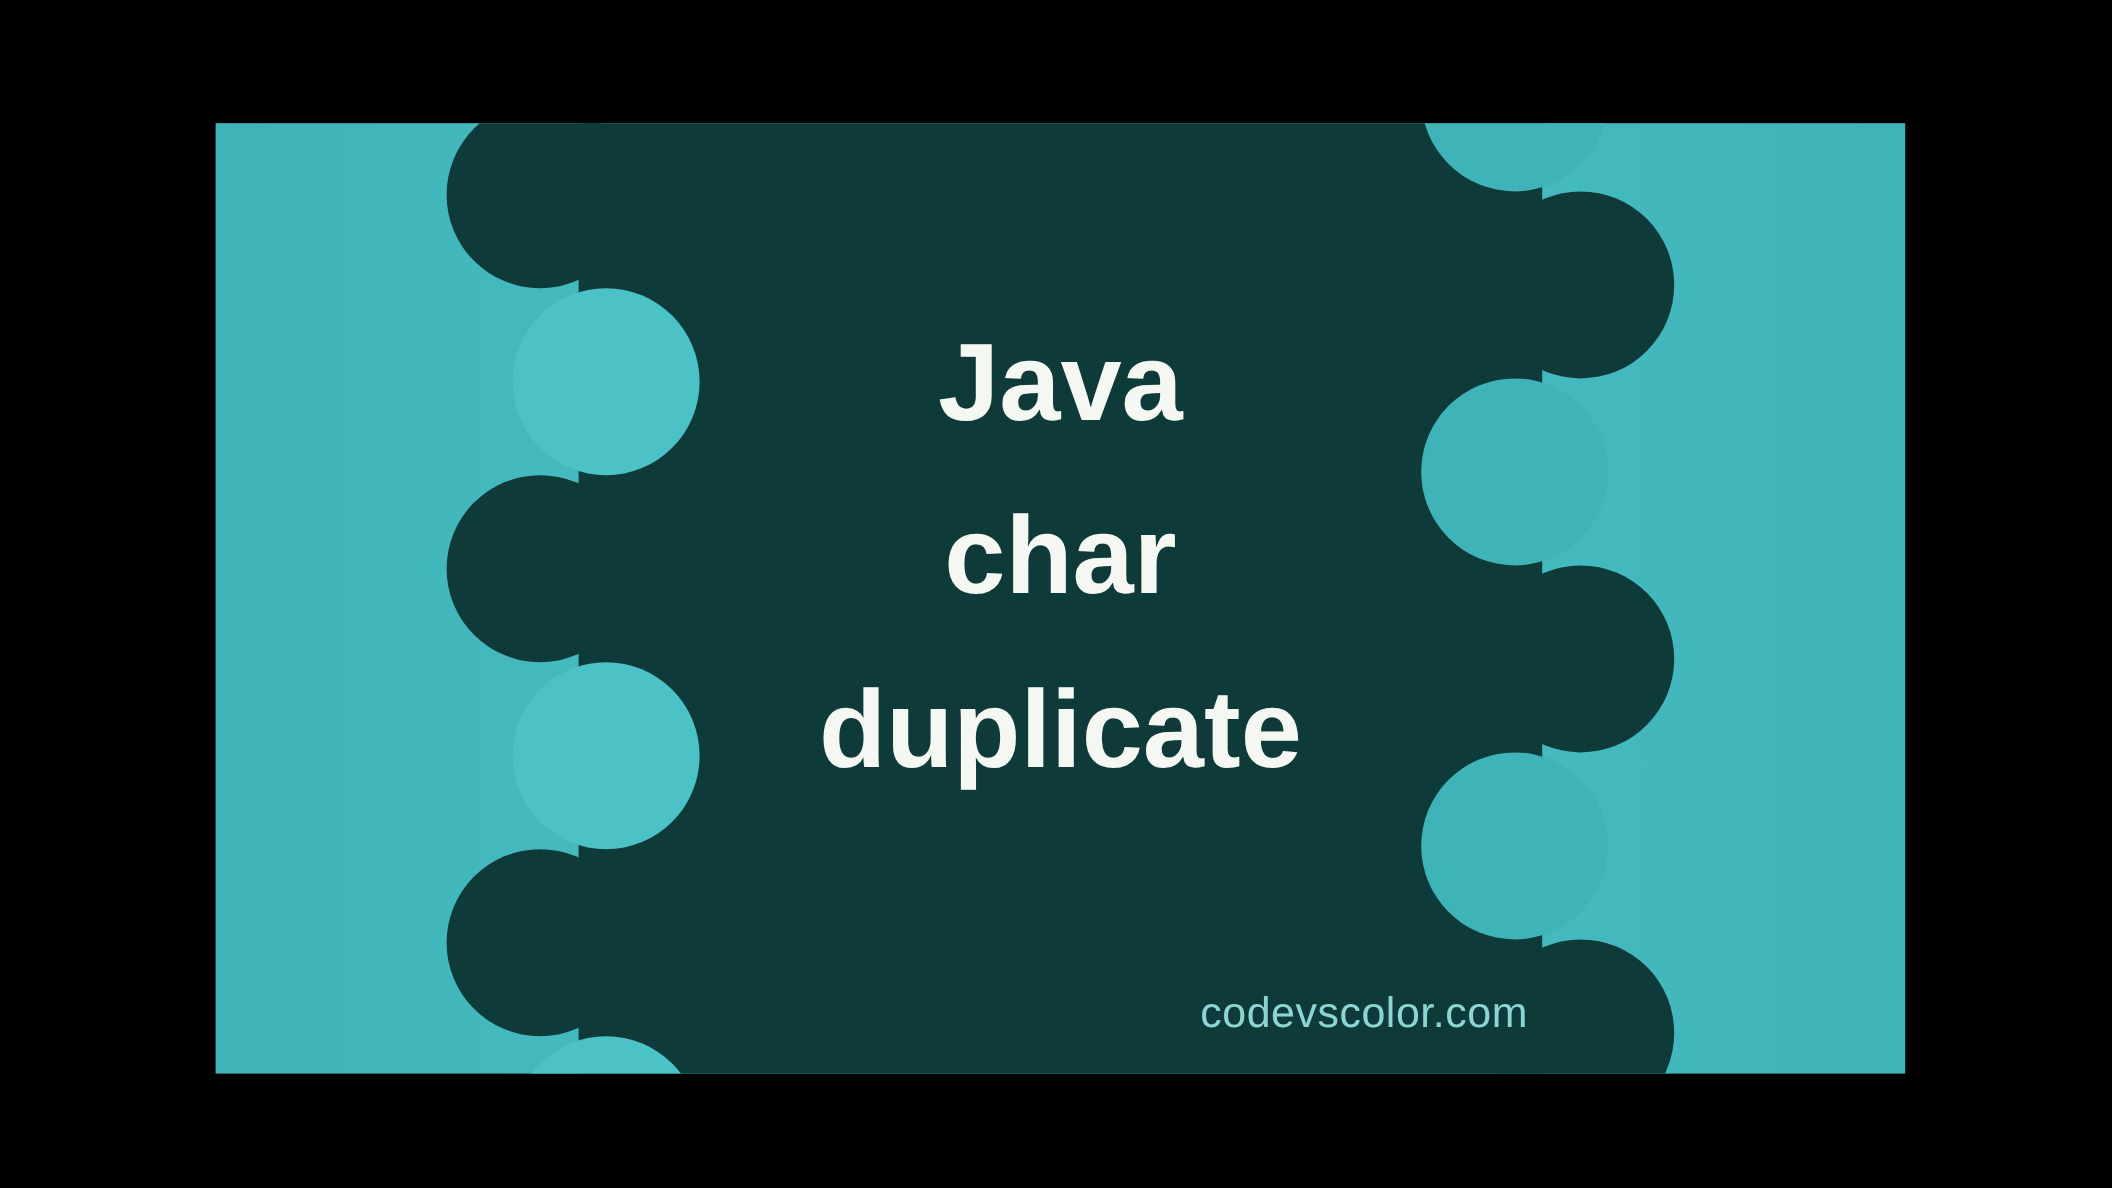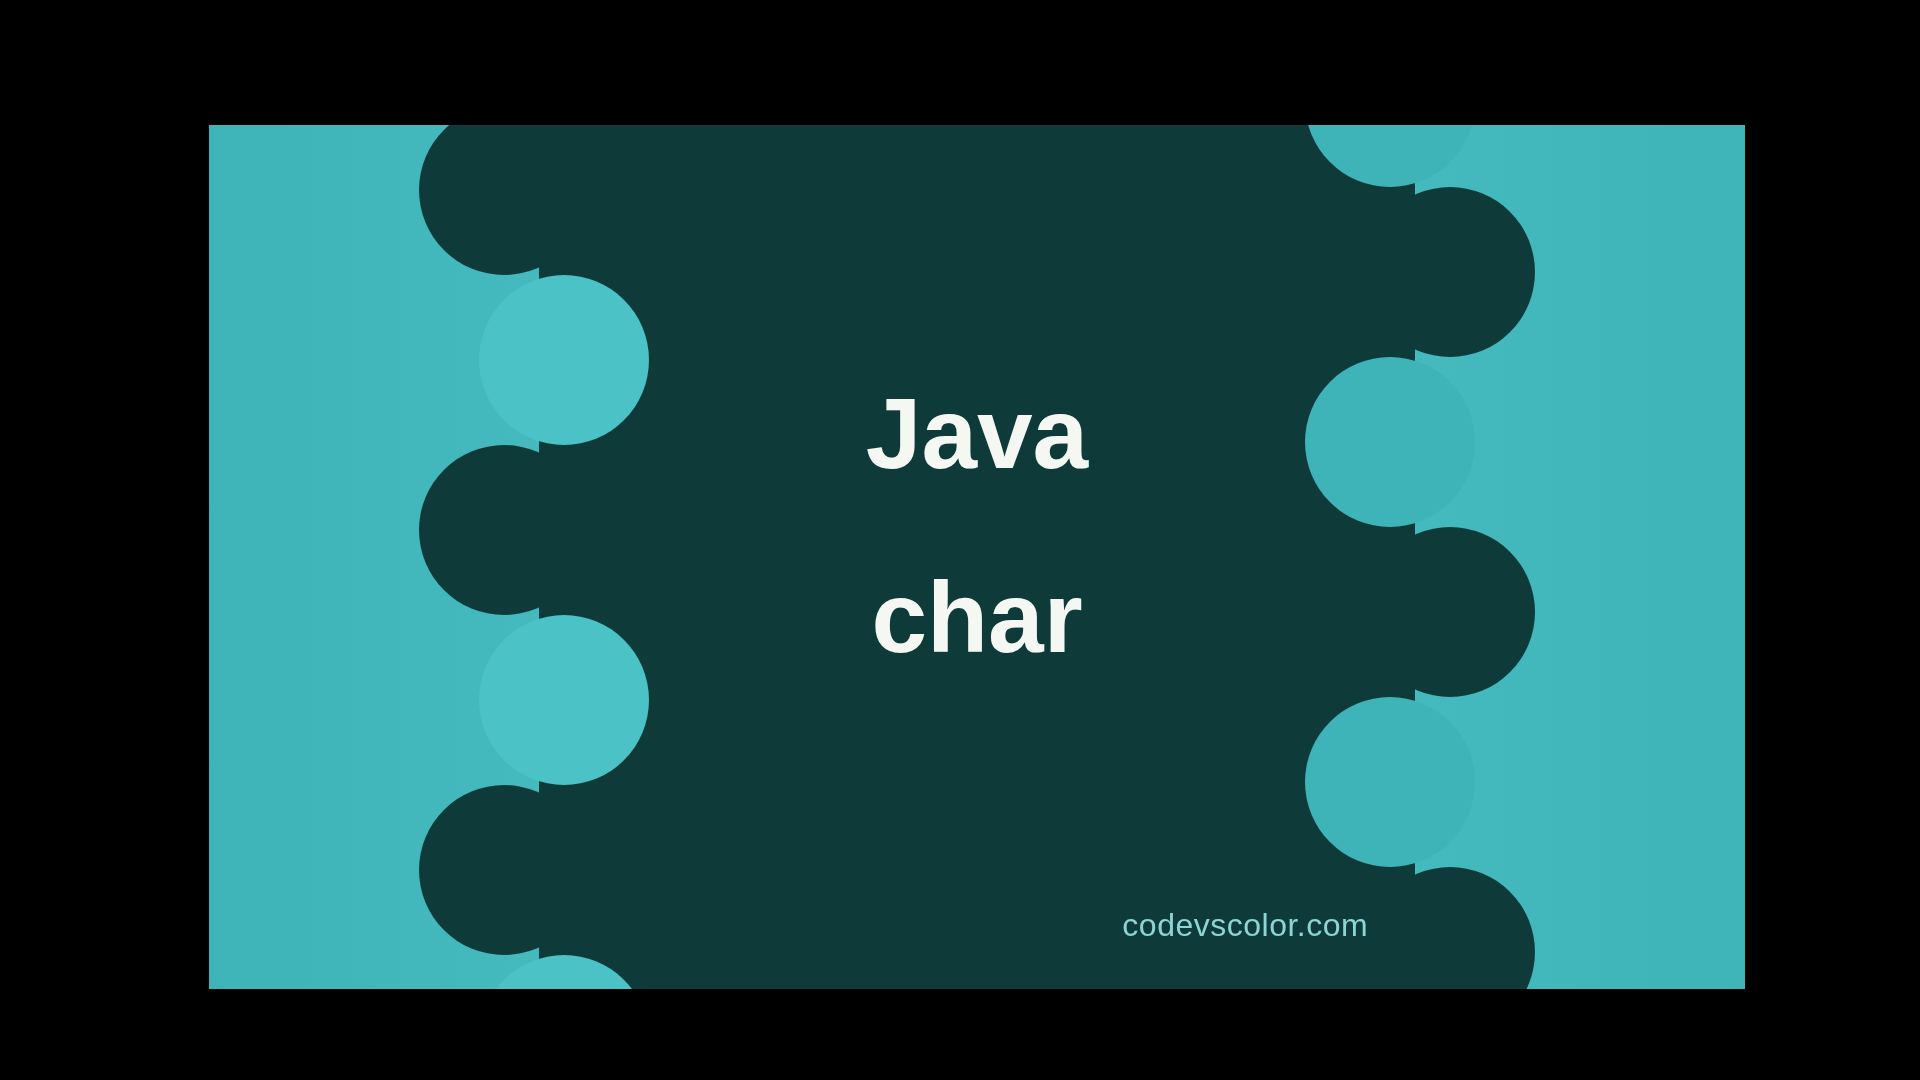--- a/index.html
+++ b/index.html
@@ -1,17 +1,17 @@
 <!DOCTYPE html>
 <html><head>
   <meta charset="utf-8">
   <style>
     * {
       margin: 0;
-      padding: 17px;
+      padding: 4px;
       box-sizing: border-box;
     }
     body {
       width: 1920px;
       height: 1080px;
       overflow: hidden;
       background: #000;
       display: flex;
       align-items: center;
       justify-content: center;
@@ -82,21 +82,21 @@
       text-align: center;
       white-space: nowrap;
     }
     .watermark {
       position: absolute;
       bottom: 28px;
       left: 62%;
       transform: translateX(-20%);
       color: #8fd4d4;
       font-family: Arial, "Helvetica Neue", Helvetica, sans-serif;
-      font-size: 32px;
+      font-size: 39px;
       font-weight: 500;
       letter-spacing: 0.5px;
     }
   </style>
 </head>
 <body>
 
 <div class="canvas">
   <div class="blob"></div>
 
@@ -110,16 +110,17 @@
   <div class="bump r1"></div>
   <div class="bump r3"></div>
   <div class="bump r5"></div>
   <div class="inset right r0"></div>
   <div class="inset right r2"></div>
   <div class="inset right r4"></div>
 
   <div class="title">
     <div>Java</div>
     <div>char</div>
+    <div>duplicate</div>
   </div>
 
   <div class="watermark">codevscolor.com</div>
 </div>
 
 </body></html>

